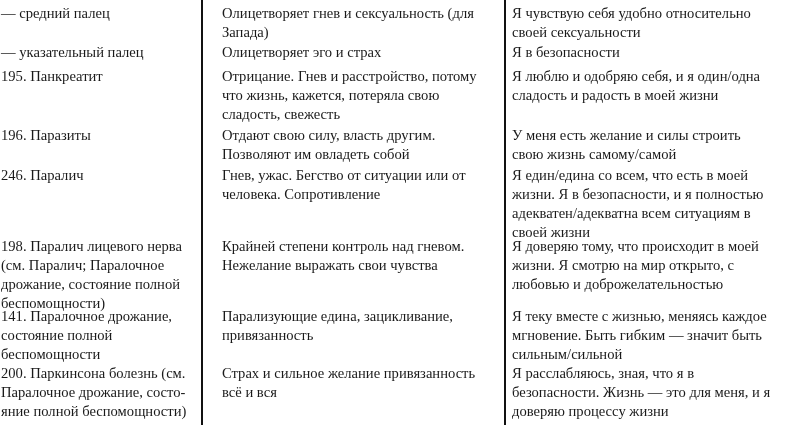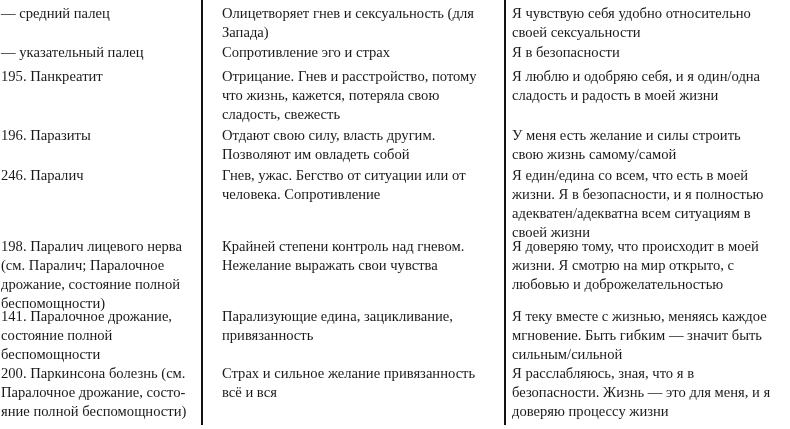--- a/index.html
+++ b/index.html
@@ -23,21 +23,21 @@
   <div class="row" style="top:4px">
     <div class="cell c1">— средний палец</div>
     <div class="cell c2">Олицетворяет гнев и сексуальность (для
 Запада)</div>
     <div class="cell c3">Я чувствую себя удобно относительно
 своей сексуальности</div>
   </div>
 
   <div class="row" style="top:43px">
     <div class="cell c1">— указательный палец</div>
-    <div class="cell c2">Сопротивление эго и страх</div>
+    <div class="cell c2">Олицетворяет эго и страх</div>
     <div class="cell c3">Я в безопасности</div>
   </div>
 
   <div class="row" style="top:67px">
     <div class="cell c1">195. Панкреатит</div>
     <div class="cell c2">Отрицание. Гнев и расстройство, потому
 что жизнь, кажется, потеряла свою
 сладость, свежесть</div>
     <div class="cell c3">Я люблю и одобряю себя, и я один/одна
 сладость и радость в моей жизни</div>

